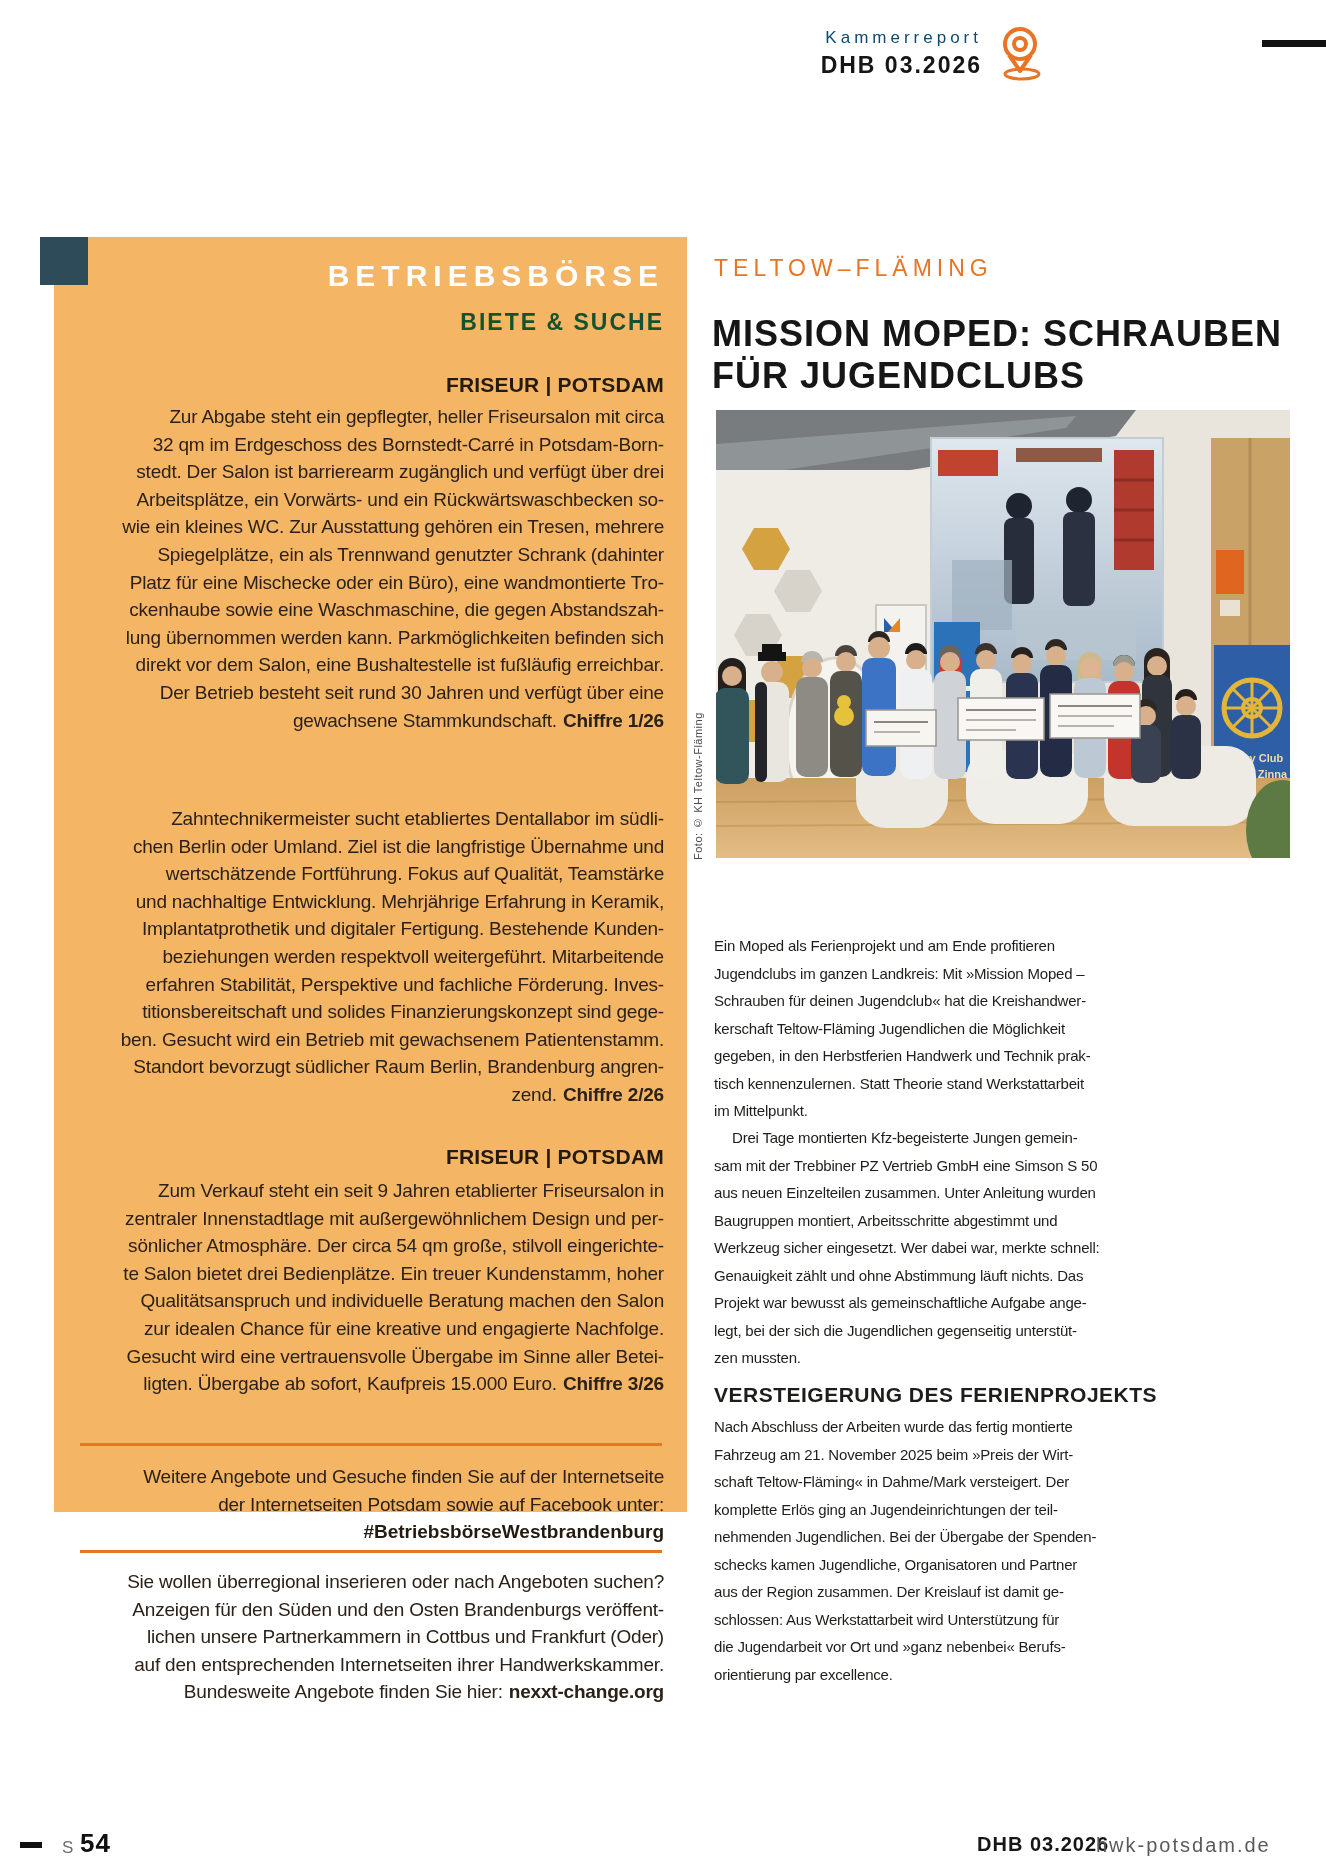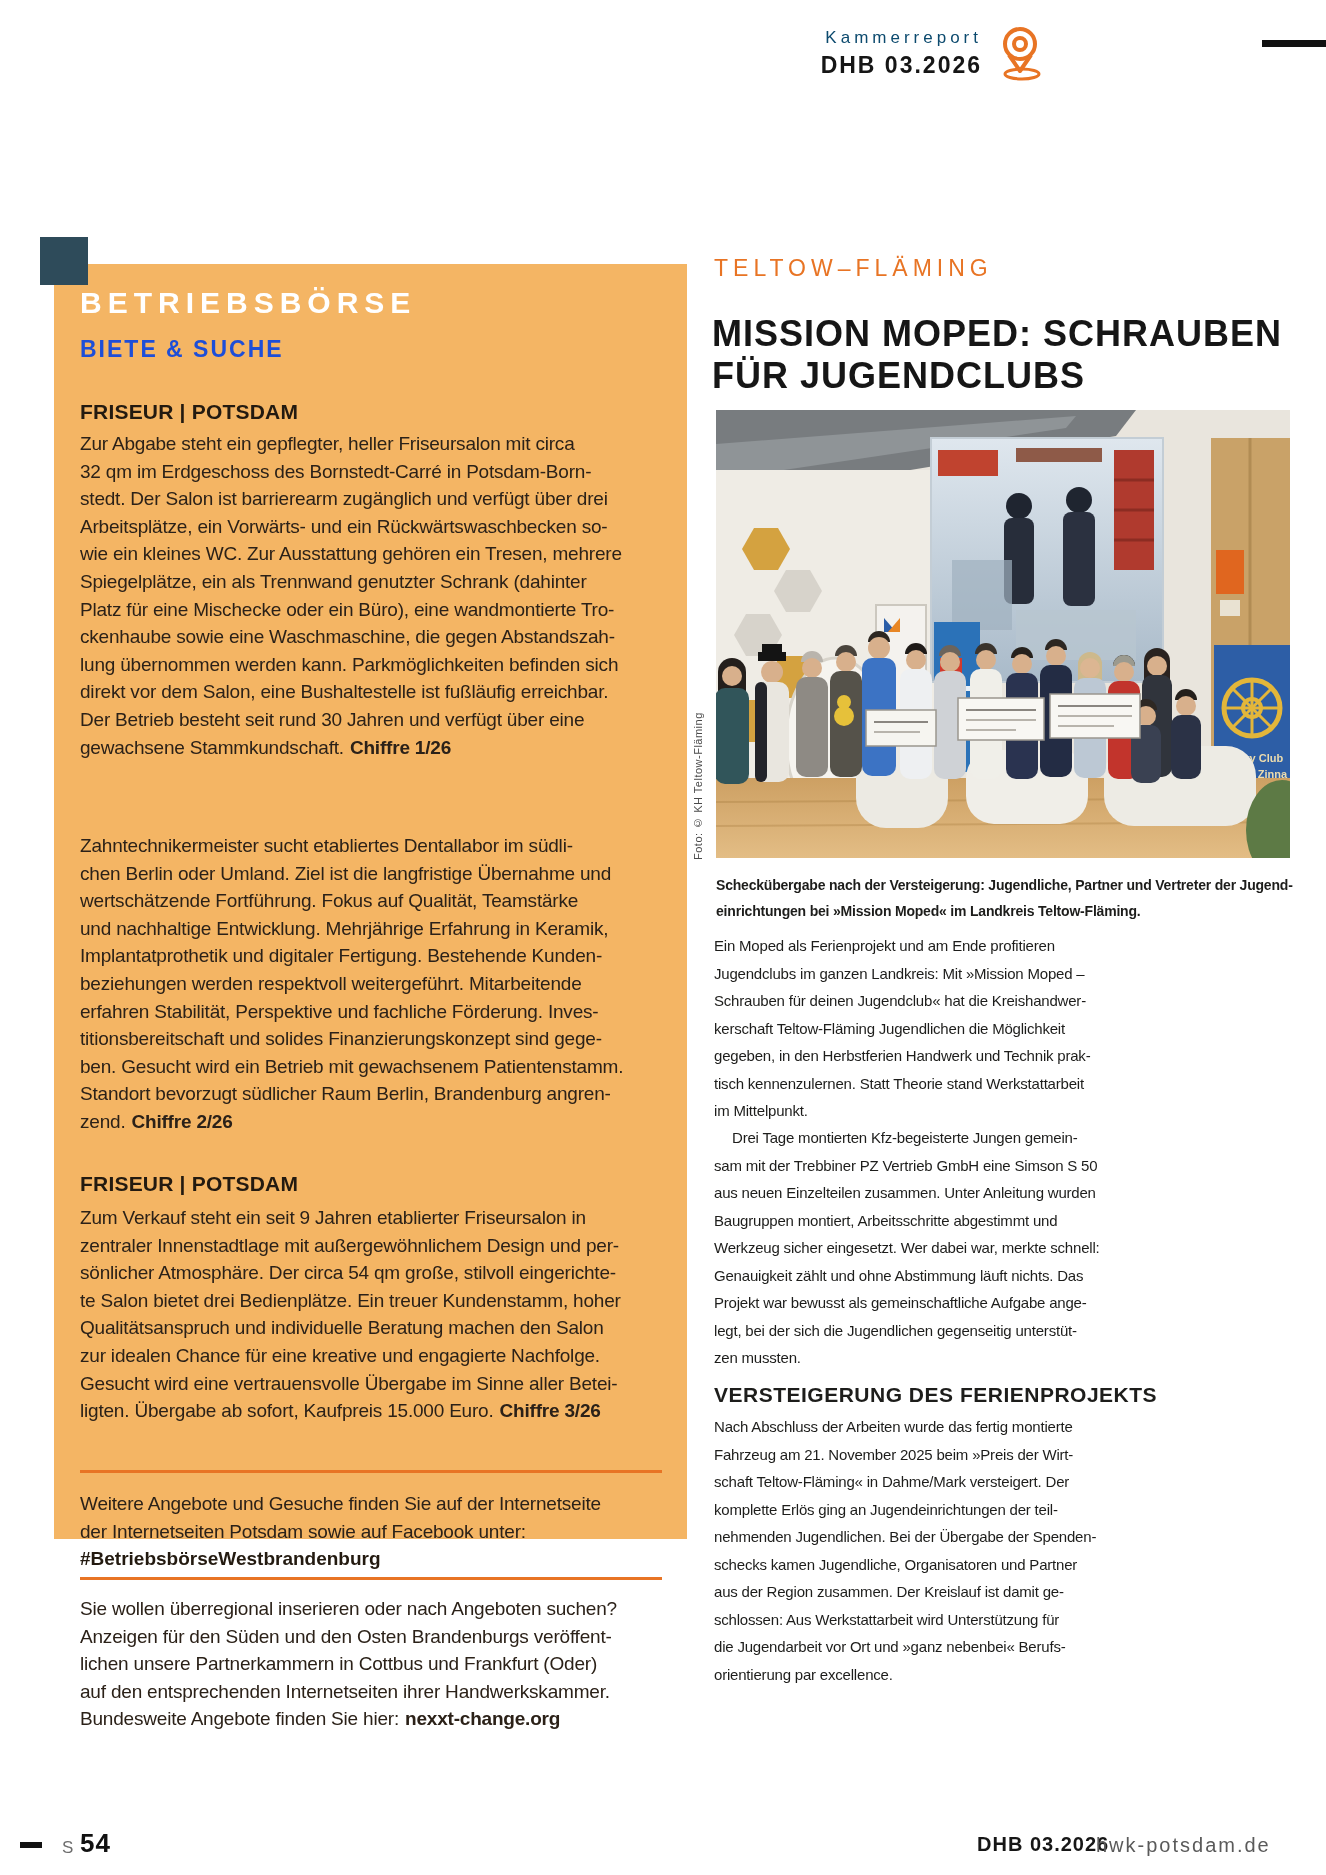--- a/index.html
+++ b/index.html
@@ -7,24 +7,24 @@
         font-family:"Liberation Sans",sans-serif;color:#1d1d1b;}
 
   
   .hdr-kicker{position:absolute;top:28px;right:344px;font-size:17px;letter-spacing:4px;color:#0c4a6e;white-space:nowrap;}
   .hdr-issue{position:absolute;top:52px;right:344px;font-size:23px;font-weight:bold;letter-spacing:2px;color:#161616;white-space:nowrap;}
   .hdr-pin{position:absolute;top:24px;left:996px;width:52px;height:58px;}
   .hdr-rule{position:absolute;top:40px;left:1262px;width:64px;height:7px;background:#111;}
 
   
   .corner-accent{position:absolute;left:40px;top:237px;width:48px;height:48px;background:#2E4B5A;z-index:3;}
-  .panel{position:absolute;left:54px;top:264px;width:633px;height:1275px;background:#F4B564;z-index:1;}
+  .panel{position:absolute;left:54px;top:237px;width:633px;height:1275px;background:#F4B564;z-index:1;text-align:right;}
   .pb{position:absolute;left:26px;width:584px;}
   .panel-title{top:22px;font-size:30px;font-weight:bold;letter-spacing:6px;color:#ffffff;}
-  .panel-sub{top:72px;font-size:23px;font-weight:bold;letter-spacing:2px;color:#1d4ed8;}
+  .panel-sub{top:72px;font-size:23px;font-weight:bold;letter-spacing:2px;color:#14532d;}
   .ad-head{font-size:21px;font-weight:bold;color:#231a10;letter-spacing:0.2px;white-space:nowrap;}
   .ad-body{font-size:19px;line-height:27.6px;color:#2b2118;white-space:pre-line;letter-spacing:-0.2px;}
   .chiffre{font-weight:bold;margin-left:6px;white-space:nowrap;}
   .divider{position:absolute;left:26px;width:582px;height:3px;background:#E87424;}
   .note{font-size:19px;line-height:27.5px;color:#2b2118;white-space:pre-line;letter-spacing:-0.2px;}
   .note-bold{font-size:19px;line-height:27.5px;font-weight:bold;color:#231a10;}
 
   
   .art-kicker{position:absolute;left:714px;top:255px;font-size:23px;letter-spacing:5px;color:#E87424;font-weight:normal;white-space:nowrap;}
   .art-headline{position:absolute;left:712px;top:286px;width:600px;font-size:36px;line-height:42px;
@@ -305,22 +305,20 @@
         <rect x="150" y="300" width="70" height="36" fill="#f6f5f0" stroke="#9a968e" stroke-width="1.5"></rect>
         <line x1="158" y1="312" x2="212" y2="312" stroke="#8a8680" stroke-width="2"></line>
         <line x1="158" y1="322" x2="204" y2="322" stroke="#b8b4ac" stroke-width="2"></line>
         <circle cx="128" cy="306" r="10" fill="#e6c13a"></circle>
         <circle cx="128" cy="292" r="7" fill="#e6c13a"></circle>
       </g>
     </svg>
   </div>
 
   <div class="photo-credit">Foto: © KH Teltow-Fläming</div>
-  <div class="caption">Scheckübergabe nach der Versteigerung: Jugendliche, Partner und Vertreter der Jugend-
-einrichtungen bei »Mission Moped« im Landkreis Teltow-Fläming.</div>
 
   <div class="body-par p1">Ein Moped als Ferienprojekt und am Ende profitieren
 Jugendclubs im ganzen Landkreis: Mit »Mission Moped –
 Schrauben für deinen Jugendclub« hat die Kreishandwer-
 kerschaft Teltow-Fläming Jugendlichen die Möglichkeit
 gegeben, in den Herbstferien Handwerk und Technik prak-
 tisch kennenzulernen. Statt Theorie stand Werkstattarbeit
 im Mittelpunkt.</div>
   <div class="body-par p2">Drei Tage montierten Kfz-begeisterte Jungen gemein-
 sam mit der Trebbiner PZ Vertrieb GmbH eine Simson S 50

